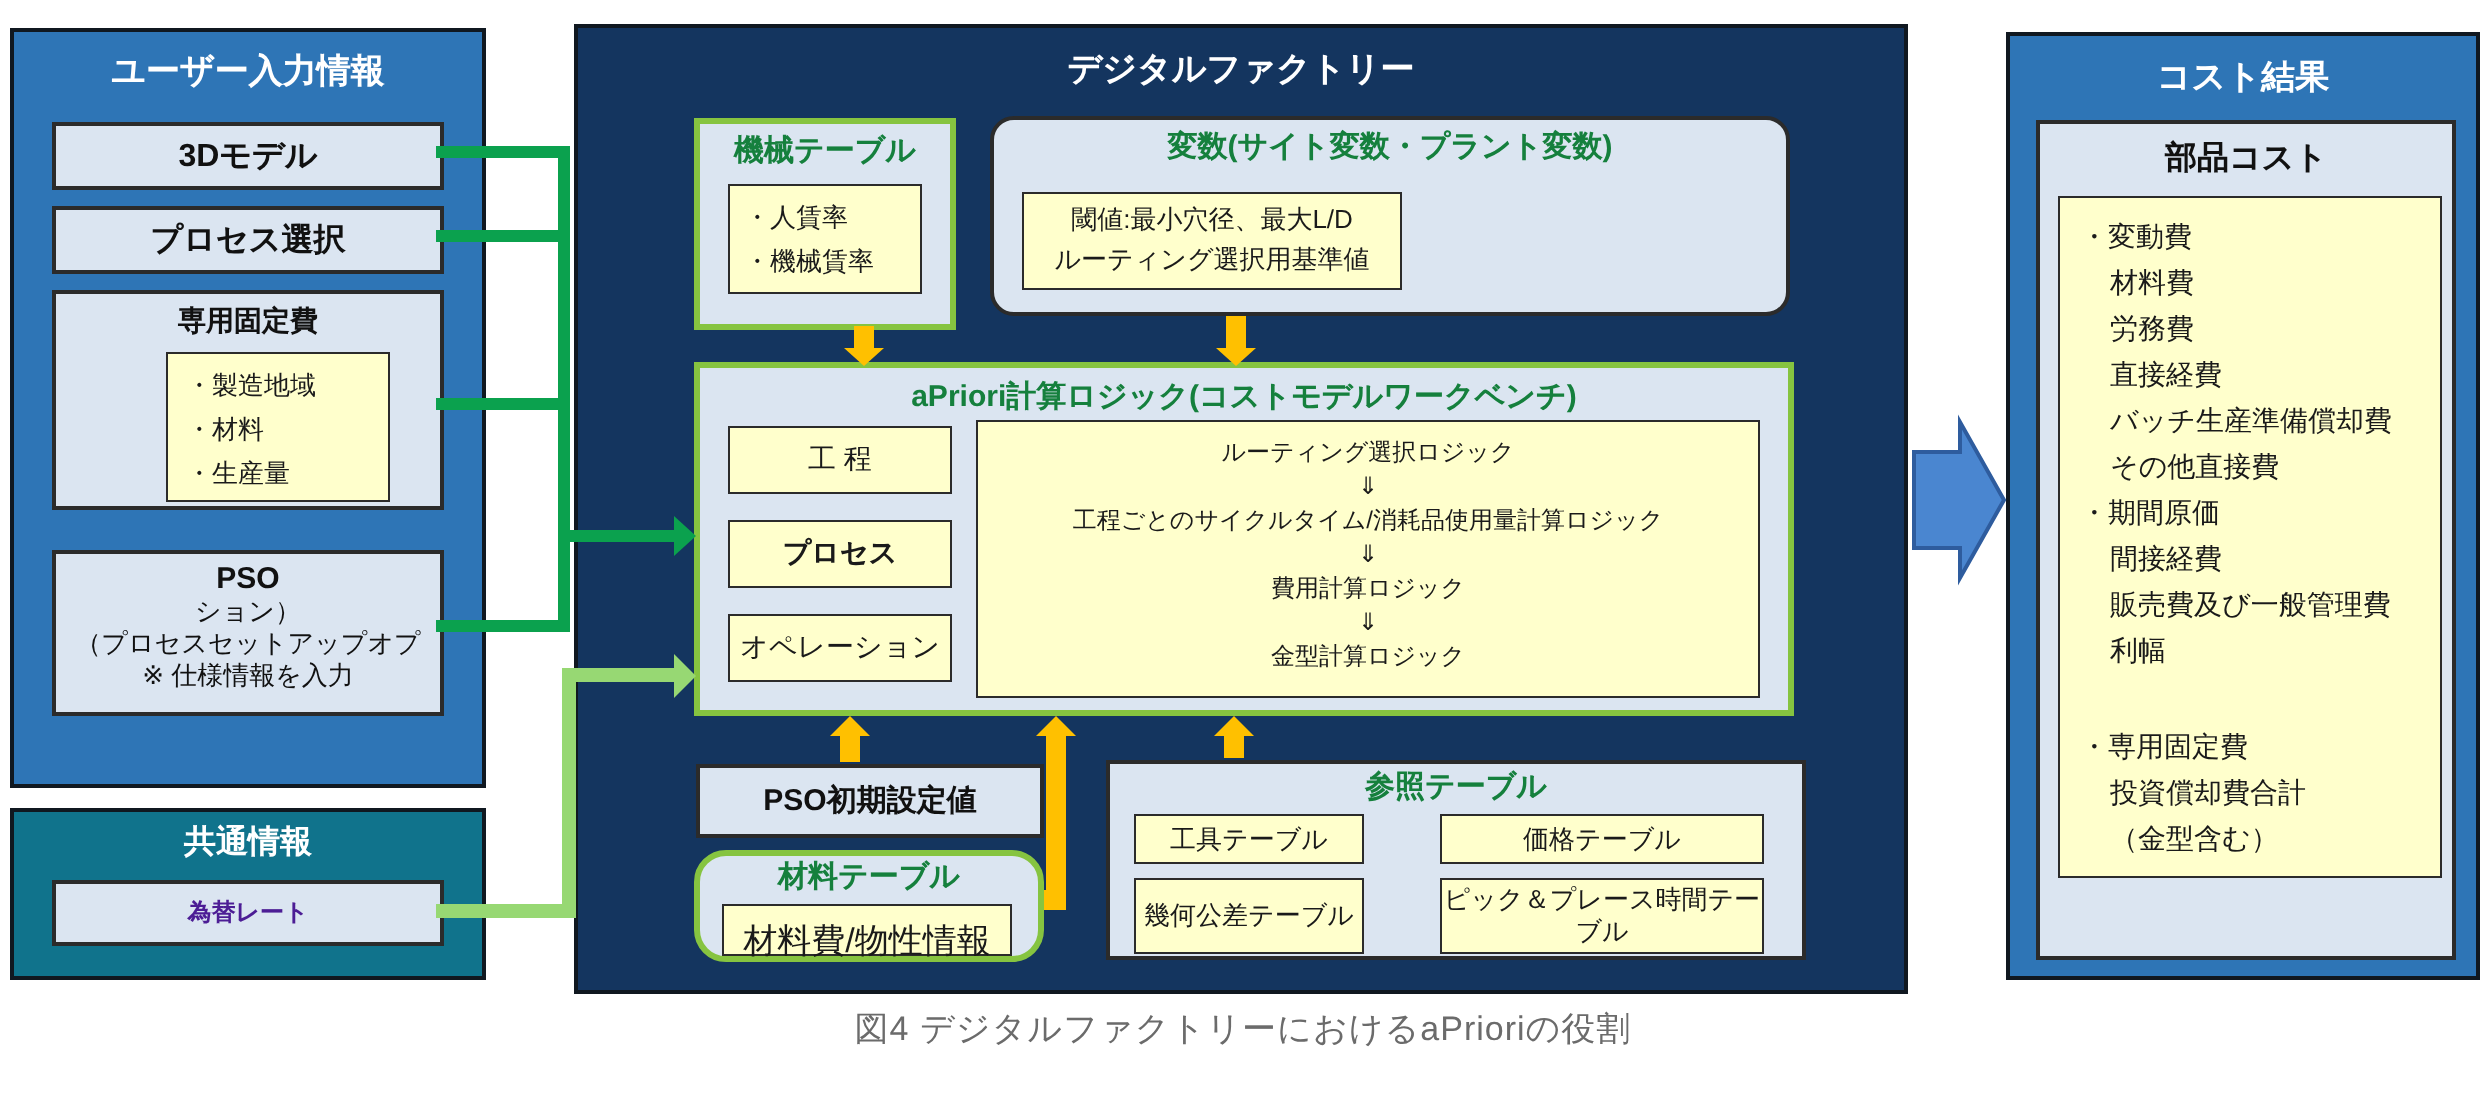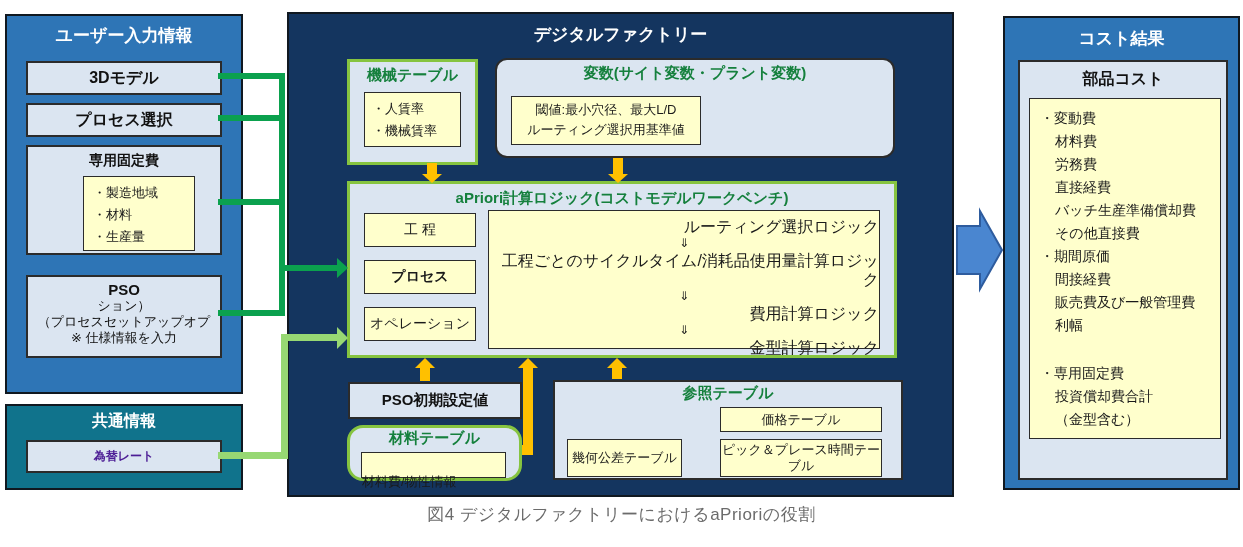--- a/index.html
+++ b/index.html
@@ -44,27 +44,27 @@
 
   #variables { left:206px; top:44px; width:400px; height:100px;border-radius:12px; }
   #variables .center-label { margin-top:4px; font-size:15px; }
   #variables-yellow { left:14px; top:36px; width:190px; height:49px; font-size:13px; text-align:center; padding-top:3px; line-height:20px; }
 
   #apriori { left:58px; top:167px; width:550px; height:177px; background:#DBE5F1; }
   #apriori .center-label { margin-top:5px; font-size:15px; }
   .ap-btn { left:14px; width:112px; height:34px; display:flex; align-items:center; justify-content:center; font-size:14px; }
   #ap-btn-1 { top:29px; } #ap-btn-2 { top:76px;font-weight:bold; } #ap-btn-3 { top:123px; }
   #logic-box { left:138px; top:26px; width:392px; height:139px; text-align:center; padding-top:6px; }
-  .logic-line { font-size:16px; line-height:19px;text-align:right; }
+  .logic-line { font-size:12px; line-height:19px; }
   .logic-arrow { font-size:12px; line-height:15px; }
 
   #pso-defaults { left:59px; top:368px; width:174px; height:37px; display:flex; align-items:center; justify-content:center; font-size:15px; font-weight:bold; color:#111; }
   #material-table { left:58px; top:411px; width:175px; height:56px; background:#DBE5F1; }
   #material-table .center-label { margin-top:1px; font-size:15px; }
-  #material-yellow { left:11px; top:24px; width:145px; height:26px; font-size:13px; padding-top:20px; }
+  #material-yellow { left:11px; top:24px; width:145px; height:26px; font-size:17px; text-align:center; padding-top:6px; }
 
   #reference-table { left:264px; top:366px; width:350px; height:100px; }
   #reference-table .center-label { margin-top:2px; font-size:15px; }
   .ref-cell { display:flex; align-items:center; justify-content:center; font-size:13px; text-align:center; line-height:16px; }
   #ref-tool { left:12px; top:25px; width:115px; height:25px; }
   #ref-price { left:165px; top:25px; width:162px; height:25px; }
   #ref-geom { left:12px; top:57px; width:115px; height:38px; }
   #ref-pick { left:165px; top:57px; width:162px; height:38px; }
 
   
@@ -162,20 +162,21 @@
       <span>PSO初期設定値</span>
     </div>
 
     <div class="lightbox greenframe" id="material-table" style="border-width:3px;border-radius:16px;">
       <div class="center-label">材料テーブル</div>
       <div class="yellowbox" id="material-yellow">材料費/物性情報</div>
     </div>
 
     <div class="lightbox" id="reference-table">
       <div class="center-label">参照テーブル</div>
+      <div class="yellowbox ref-cell" id="ref-tool">工具テーブル</div>
       <div class="yellowbox ref-cell" id="ref-price">価格テーブル</div>
       <div class="yellowbox ref-cell" id="ref-geom">幾何公差テーブル</div>
       <div class="yellowbox ref-cell" id="ref-pick">ピック＆プレース時間テーブル</div>
     </div>
   </div>
 
   <div class="panel" id="cost-result">
     <div class="panel-title">コスト結果</div>
     <div class="lightbox" id="part-cost">
       <div class="black-label">部品コスト</div>

